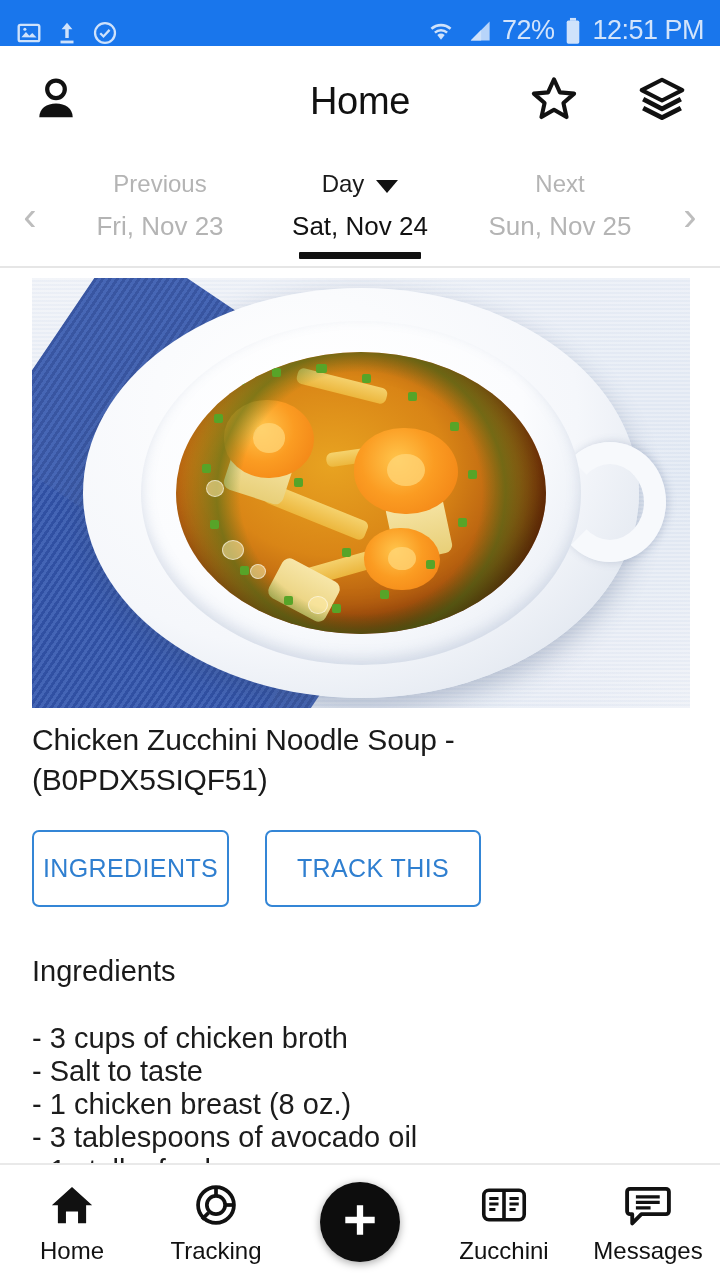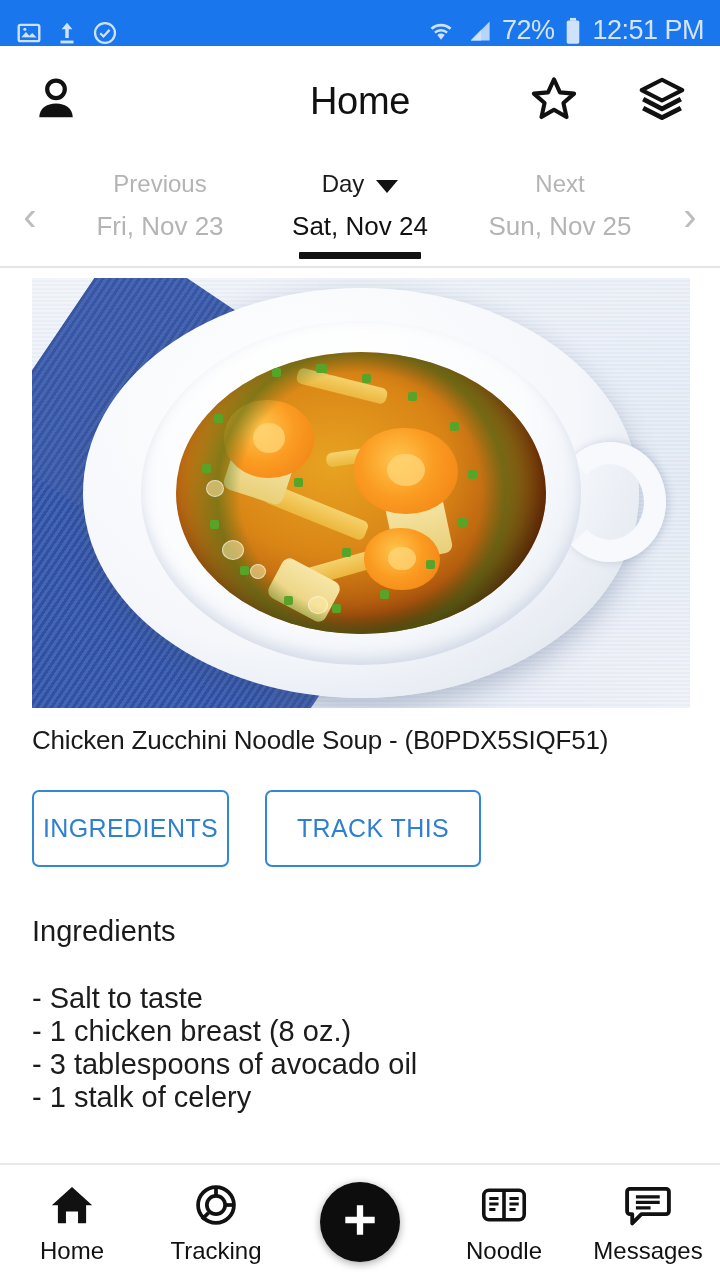--- a/index.html
+++ b/index.html
@@ -143,21 +143,21 @@
   .chive{ position:absolute; width:9px; height:9px; border-radius:2px; background:#57a428; }
   .scum{
     position:absolute; inset:0; border-radius:50%;
     background:
       radial-gradient(circle at 50% 50%, rgba(0,0,0,0) 52%, rgba(60,110,25,.55) 62%, rgba(0,0,0,0) 78%);
   }
   .bub{ position:absolute; border-radius:50%; background:rgba(255,236,170,.55); border:1px solid rgba(255,255,255,.55); }
 
   
   .recipe-title{
-    margin:12px 32px 0 32px; font-size:26px; color:#1a1a1a; line-height:40px;
+    margin:12px 32px 0 32px; font-size:30px; color:#1a1a1a; line-height:40px;
     letter-spacing:-0.2px;
   }
   .btn-row{ display:flex; gap:36px; margin:30px 0 0 32px; }
   .pill{
     border:2px solid #3486d6; border-radius:7px; background:#fff;
     color:#2f7fd0; font-size:25px; letter-spacing:.4px;
     padding:22px 0; text-align:center; font-weight:400;
   }
   .pill.w1{ width:197px; }
   .pill.w2{ width:197px; }
@@ -337,20 +337,21 @@
   <div class="recipe-title">Chicken Zucchini Noodle Soup - (B0PDX5SIQF51)</div>
 
   <div class="btn-row">
     <div class="pill w1">INGREDIENTS</div>
     <div class="pill w3">TRACK THIS</div>
   </div>
 
   <div class="sec-head">Ingredients</div>
 
   <ul class="ing-list">
+    <li class="ing-row">- 3 cups of chicken broth</li>
     <li class="ing-row">- Salt to taste</li>
     <li class="ing-row">- 1 chicken breast (8 oz.)</li>
     <li class="ing-row">- 3 tablespoons of avocado oil</li>
     <li class="ing-row">- 1 stalk of celery</li>
 
   </ul>
 </div>
 
 <div class="bottom-sep"></div>
 <div class="bottom-nav">
@@ -381,21 +382,21 @@
 
   <div class="nav-item">
     <span>
       <svg width="48" height="44" viewBox="0 0 28 24" fill="none">
         <rect x="2.2" y="3.4" width="23.6" height="17.2" rx="3" stroke="#111" stroke-width="2.1"></rect>
         <path d="M14 3.4v17.2" stroke="#111" stroke-width="2.1"></path>
         <path d="M5.4 8.2h5.4M5.4 11.4h5.4M5.4 14.6h3.6" stroke="#111" stroke-width="1.7"></path>
         <path d="M17.2 8.2h5.4M17.2 11.4h5.4M17.2 14.6h3.6" stroke="#111" stroke-width="1.7"></path>
       </svg>
     </span>
-    <span class="nav-label">Noodle</span>
+    <span class="nav-label">Zucchini</span>
   </div>
 
   <div class="nav-item">
     <span>
       <svg width="48" height="44" viewBox="0 0 26 24" fill="none">
         <path d="M3.2 3.2h19.6a1.6 1.6 0 011.6 1.6v10.6a1.6 1.6 0 01-1.6 1.6H9.4l-5 5v-5H3.2a1.6 1.6 0 01-1.6-1.6V4.8a1.6 1.6 0 011.6-1.6z" stroke="#111" stroke-width="2.1" fill="none" stroke-linejoin="round"></path>
         <path d="M6.4 7.6h13M6.4 10.6h13M6.4 13.6h8" stroke="#111" stroke-width="1.8"></path>
       </svg>
     </span>
     <span class="nav-label">Messages</span>

